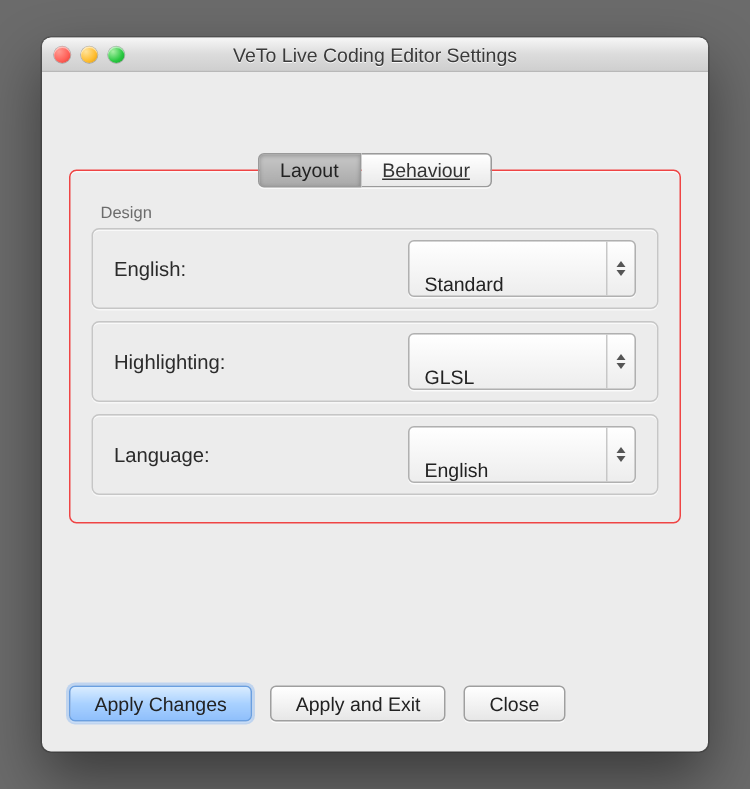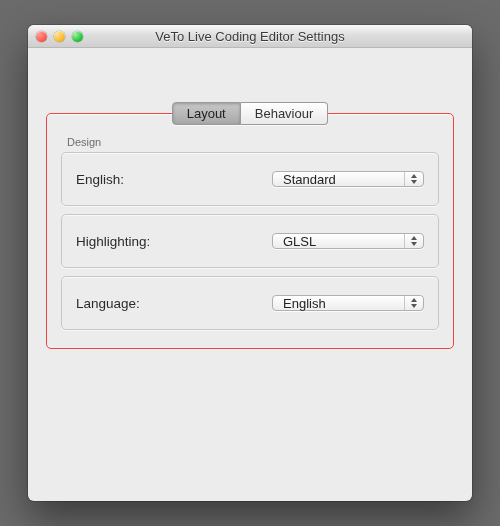--- a/index.html
+++ b/index.html
@@ -78,21 +78,21 @@
     box-shadow: 0 1px 0 rgba(255,255,255,0.7);
   }
   .tab {
     padding: 3px 14px;
     font-size: 13px;
     border: 1px solid #9a9a9a;
     background: linear-gradient(#ffffff, #e9e9e9);
     cursor: default;
   }
   .tab:first-child { border-radius: 4px 0 0 4px; }
-  .tab:last-child  { border-radius: 0 4px 4px 0; border-left: none; }
+  .tab:last-child  { border-radius: 0 4px 4px 0; border-left: none; text-decoration: underline; }
   .tab.active {
     background: linear-gradient(#c8c8c8, #a9a9a9);
     color: #222;
     box-shadow: inset 0 1px 3px rgba(0,0,0,0.25);
   }
   .panel {
     margin: -12px 18px 12px 18px;
     padding: 22px 14px 10px 14px;
     background: #ececec;
     border: 1px solid #ef4444;
@@ -118,27 +118,27 @@
     padding: 0 14px;
     justify-content: space-between;
   }
   .field-label {
     font-size: 13.5px;
     color: #2b2b2b;
   }
   .combo {
     position: relative;
     width: 152px;
-    height: 16px;
+    height: 38px;
     border: 1px solid #b0b0b0;
     border-radius: 4px;
     background: linear-gradient(#ffffff, #ededed);
     box-shadow: 0 1px 0 rgba(255,255,255,0.8), inset 0 1px 0 #fff;
     display: flex;
-    align-items: flex-start;
+    align-items: flex-end;
     padding: 0 10px 0 10px;
     font-size: 13px;
     color: #222;
     box-sizing: border-box;
   }
   .combo .arrows {
     position: absolute;
     right: 0; top: 0; bottom: 0;
     width: 18px;
     border-left: 1px solid #c7c7c7;
@@ -242,16 +242,21 @@
               <span class="arrows">
                 <i class="up"></i>
                   <i class="down"></i>
               </span>
             </div>
           </div>
         </div>
 
       </div>
 
+      <div class="footer">
+        <span class="btn primary">Apply Changes</span>
+        <span class="btn">Apply and Exit</span>
+        <span class="btn">Close</span>
+      </div>
 
     </div>
   </div>
 </div>
 
 </body></html>

